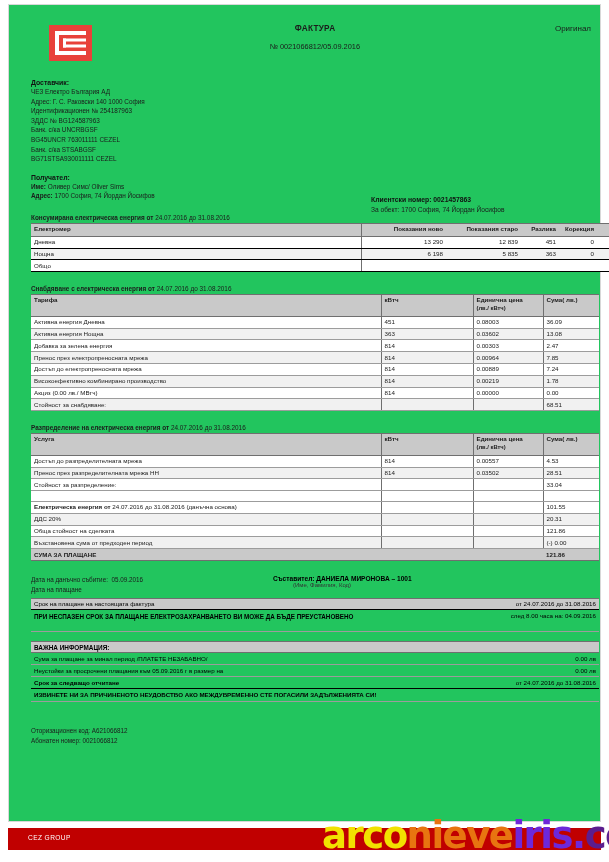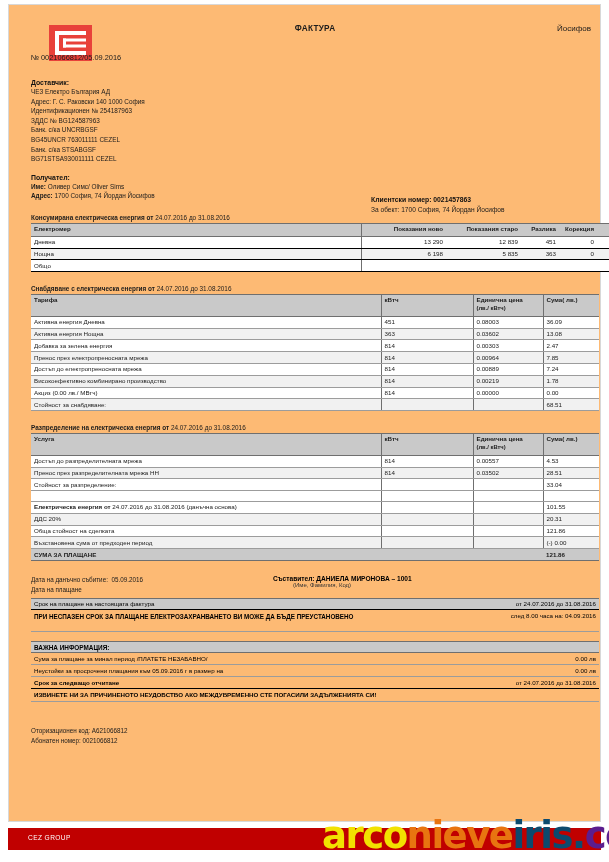--- a/index.html
+++ b/index.html
@@ -17,21 +17,21 @@
     background: #ffffff;
     overflow: hidden;
     box-sizing: border-box;
   }
   .sheet {
     position: absolute;
     left: 8px;
     top: 4px;
     width: 593px;
     height: 818px;
-    background: #fdba74;
+    background: #22c55e;
     border: 1px solid #d8d8d8;
     box-sizing: border-box;
   }
   .inner {
     position: absolute;
     left: 22px;
     top: 10px;
     width: 568px;
   }
 
@@ -58,22 +58,22 @@
     text-align: center;
     font-size: 8.2px;
     font-weight: bold;
     letter-spacing: .3px;
     color: #1b1b1b;
   }
   .doc-number {
     position: absolute;
     left: 0;
     right: 0;
-    top: 38px;
-    text-align: left;
+    top: 27px;
+    text-align: center;
     font-size: 7.4px;
     color: #1b1b1b;
   }
   .doc-copy {
     position: absolute;
     right: 8px;
     top: 9px;
     font-size: 8px;
     color: #1b1b1b;
   }
@@ -236,21 +236,21 @@
     left: 322px;
     top: 814px;
     font-size: 37px;
     font-weight: bold;
     letter-spacing: -1.5px;
     white-space: nowrap;
     font-family: "DejaVu Sans", sans-serif;
   }
   .watermark .w1 { color: #f2e200; }
   .watermark .w2 { color: #e87410; }
-  .watermark .w3 { color: #0c4a6e; }
+  .watermark .w3 { color: #6d28d9; }
   .watermark .w4 { color: #5b1d8e; }
 </style>
 </head>
 <body>
 
 <div class="page">
   <div class="sheet">
     <div class="inner">
 
       <div class="header">
@@ -259,21 +259,21 @@
             <rect x="0" y="0" width="43" height="36" fill="#e8413a"></rect>
             <rect x="6" y="6" width="31" height="24" fill="#ffffff"></rect>
             <rect x="10" y="10" width="27" height="16" fill="#e8413a"></rect>
             <rect x="14" y="13.5" width="23" height="3" fill="#ffffff"></rect>
             <rect x="14" y="19.5" width="23" height="3" fill="#ffffff"></rect>
             <rect x="14" y="13.5" width="3" height="9" fill="#ffffff"></rect>
           </svg>
         </span>
         <div class="doc-title">ФАКТУРА</div>
         <div class="doc-number">№ 0021066812/05.09.2016</div>
-        <div class="doc-copy">Йосифов</div>
+        <div class="doc-copy">Оригинал</div>
       </div>
 
       <div class="parties">
         <div>
           <div class="block-title">Доставчик:</div>
           <div class="line">ЧЕЗ Електро България АД</div>
           <div class="line">Адрес: Г. С. Раковски 140 1000 София</div>
           <div class="line">Идентификационен № 254187963</div>
           <div class="line">ЗДДС № BG124587963</div>
           <div class="line">Банк. с/ка UNCRBGSF</div>

